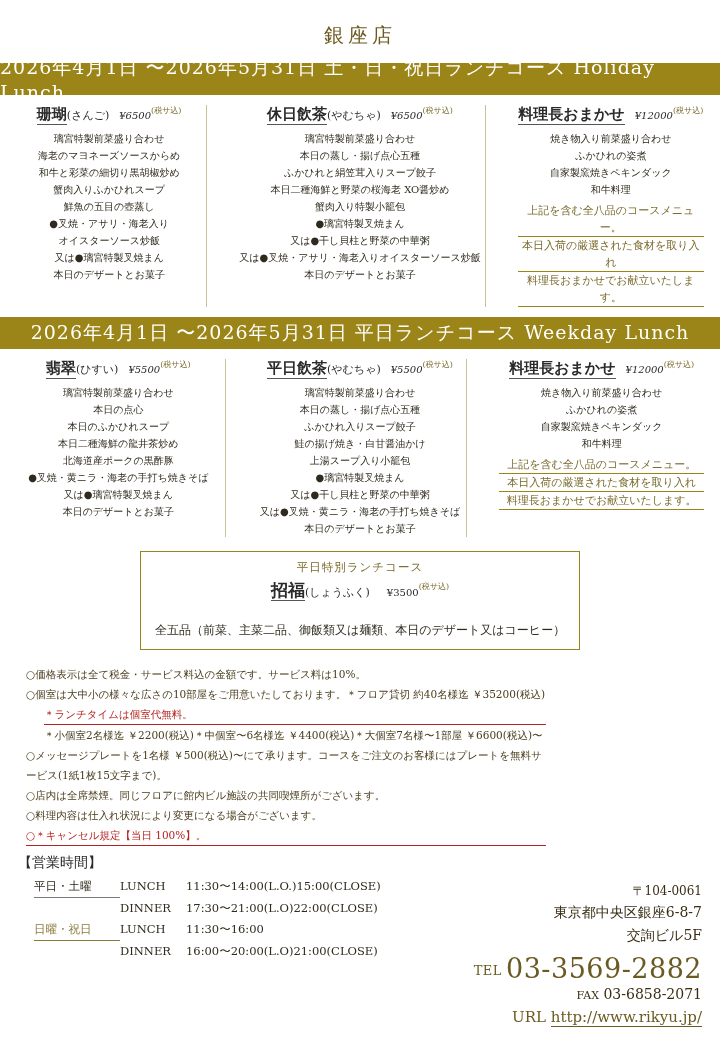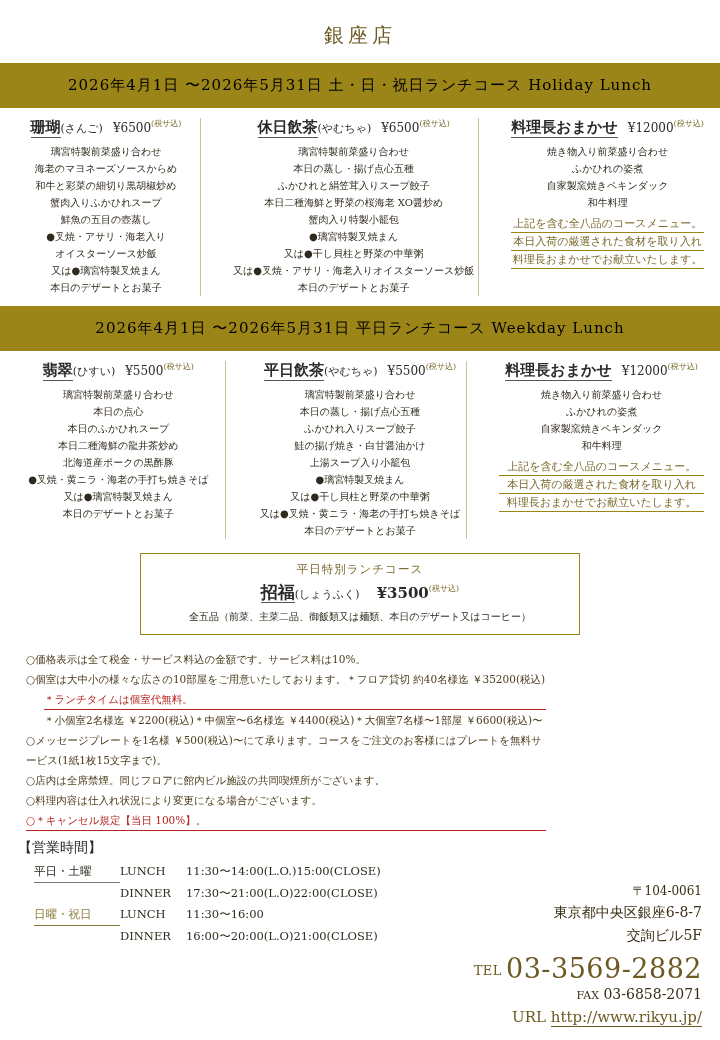--- a/index.html
+++ b/index.html
@@ -28,26 +28,26 @@
     letter-spacing:6px;
     color:#7a6a2c;
     margin-top:4px;
     font-family:"DejaVu Serif","Liberation Serif",serif;
   }
 
   
   .band{
     margin-top:14px;
     background:#9b8518;
-    color:#000000;
-    height:45px;
+    color:#ffffff;
+    height:32px;
     display:flex;
     align-items:center;
     justify-content:center;
-    font-size:15px;
+    font-size:19px;
     letter-spacing:1px;
   }
   .band.second{
     background:#9b8518;
     margin-top:10px;
   }
 
   
   .courses{
     display:flex;
@@ -73,22 +73,23 @@
   }
   .col-title .name{
     font-weight:bold;
     border-bottom:1px solid #555;
     padding-bottom:1px;
   }
   .col-title .kana{
     font-size:11px;
   }
   .col-title .price{
-    font-size:12px;
+    font-size:10px;
     margin-left:10px;
+    font-style:italic;
   }
   .col-title .tax{
     font-size:8px;
     vertical-align:super;
     color:#7a6a2c;
   }
   .items{
     font-size:10px;
     line-height:17px;
     color:#2f2a1d;
@@ -123,25 +124,25 @@
   .special .title{
     font-size:17px;
     color:#2a2a2a;
     margin-top:4px;
   }
   .special .title .name{
     font-weight:bold;
     border-bottom:1px solid #555;
   }
   .special .title .kana{font-size:11px;}
-  .special .title .price{font-size:15px;margin-left:17px;font-weight:bold;}
+  .special .title .price{font-size:10px;margin-left:17px;}
   .special .title .tax{font-size:8px;vertical-align:super;color:#7a6a2c;}
   .special .desc{
-    font-size:10px;
-    margin-top:6px;
+    font-size:12px;
+    margin-top:20px;
     color:#2f2a1d;
   }
 
   
   .notices{
     margin:14px 0 0 26px;
     font-size:10.5px;
     line-height:20px;
     color:#4a3d1c;
     width:520px;

